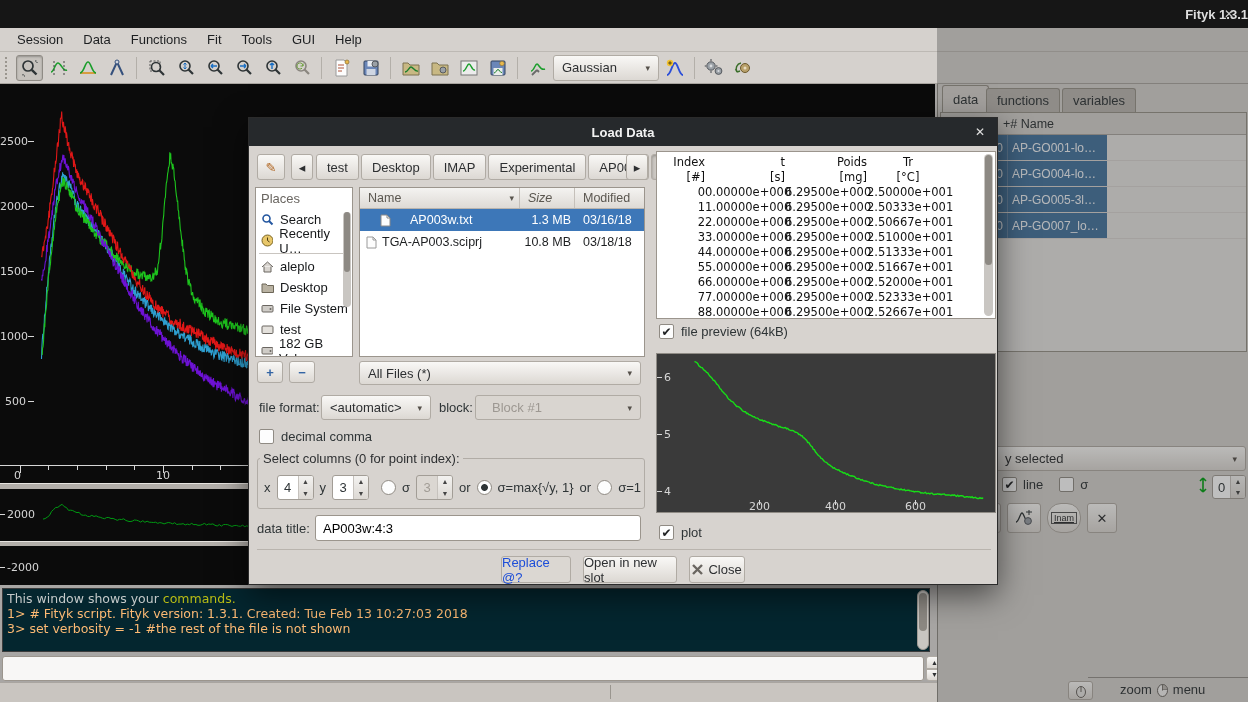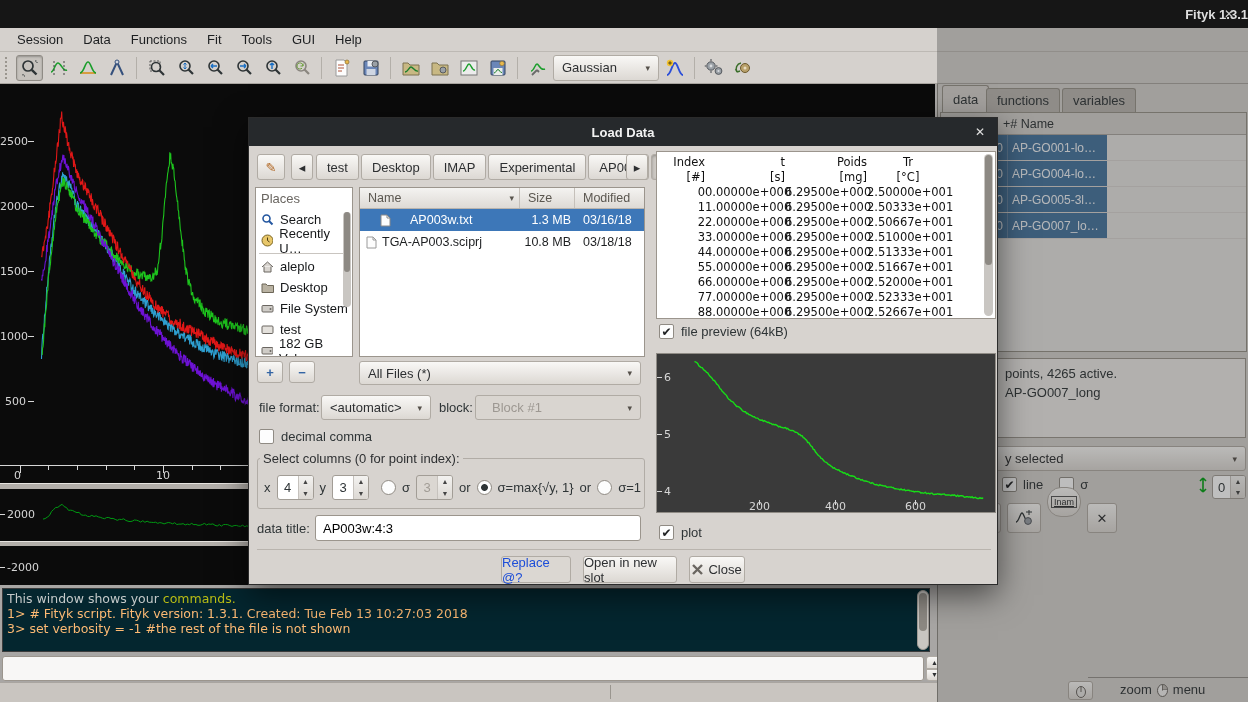--- a/index.html
+++ b/index.html
@@ -353,24 +353,20 @@
       <div class="abs flex" style="left:0;top:74px;width:305px;height:26px;border-bottom:1px solid #d8d5d1;">
         <span class="rrow-name" style="width:66px;height:100%;justify-content:flex-end;">0</span>
         <span class="rrow-name" style="width:100px;height:100%;border-left:1px solid #6b8cab;">AP-GO005-3l…</span>
       </div>
       <div class="abs flex" style="left:0;top:100px;width:305px;height:26px;border-bottom:1px solid #d8d5d1;">
         <span class="rrow-name" style="width:66px;height:100%;justify-content:flex-end;">0</span>
         <span class="rrow-name" style="width:100px;height:100%;border-left:1px solid #6b8cab;">AP-GO007_lo…</span>
       </div>
     </div>
 
-    <div class="abs" style="left:2px;top:274px;width:306px;height:80px;background:#eceae7;border:1px solid #9b958d;padding:5px 0 0 64px;line-height:19px;">
-      <div>points, 4265 active.</div>
-      <div>AP-GO007_long</div>
-    </div>
 
     <div class="abs combo" style="left:2px;top:362px;width:306px;height:25px;padding-left:64px;">
       <span>y selected</span>
       <span class="arr">▾</span>
     </div>
 
     <div class="abs flex" style="left:64px;top:393px;gap:6px;">
       <span class="check">✔</span>
       <span>line</span>
       <span class="check" style="margin-left:10px;"></span>
@@ -394,21 +390,21 @@
           <circle cx="15" cy="10" r="1.5" fill="#2e3436"></circle>
         </svg>
     </div>
     <div class="abs btn" style="left:69px;top:419px;width:34px;height:30px;">
       <svg width="22" height="20">
           <path d="M3 14 C6 14 7 5 9 5 S12 14 15 13" stroke="#2e3436" fill="none" stroke-width="1.3"></path>
           <circle cx="15" cy="13" r="3.4" fill="#9aa0a6" stroke="#55595e"></circle>
           <path d="M13 4 h6 M16 2 v5" stroke="#2e3436"></path>
         </svg>
     </div>
-    <div class="abs btn" style="left:109px;top:403px;width:34px;height:30px;border-radius:14px;">
+    <div class="abs btn" style="left:109px;top:419px;width:34px;height:30px;border-radius:14px;">
       <span style="font-size:9px;border:1px solid #555;padding:0 2px;text-decoration:underline;">Inam</span>
     </div>
     <div class="abs btn" style="left:149px;top:419px;width:30px;height:30px;font-weight:bold;">
       <span>✕</span>
     </div>
 
     <div class="abs" style="left:150px;top:593px;width:161px;height:1px;background:#96918b;"></div>
     <div class="abs btn" style="left:130px;top:597px;width:25px;height:19px;">
       <svg width="12" height="14">
           <ellipse cx="6" cy="8" rx="4.5" ry="5.5" fill="#e6e4e1" stroke="#6a6661"></ellipse>
@@ -523,21 +519,21 @@
     <div class="abs btn" style="left:40px;top:243px;width:26px;height:22px;">
         <span style="color:#3465a4;font-weight:bold;">−</span>
       </div>
 
     <div class="abs whitebox" style="left:110px;top:69px;width:286px;height:170px;overflow:hidden;">
       <div class="flex" style="height:21px;background:linear-gradient(#f4f3f1,#dedad5);border-bottom:1px solid #b9b4ae;color:#5a564f;font-size:12.5px;">
         <span class="flex" style="width:160px;padding-left:8px;border-right:1px solid #c5c0ba;height:100%;">
           <span>Name</span>
           <span style="margin-left:auto;margin-right:5px;font-size:9px;">▾</span>
         </span>
-        <span class="flex" style="width:55px;padding-left:8px;border-right:1px solid #c5c0ba;height:100%;">
+        <span class="flex" style="width:55px;padding-left:8px;border-right:1px solid #c5c0ba;height:100%;font-style:italic;">
             <span>Size</span>
           </span>
         <span class="flex" style="flex:1;padding-left:8px;height:100%;">
             <span>Modified</span>
           </span>
       </div>
       <div class="flex" style="height:22px;background:#3d77b8;color:#fff;font-size:12.5px;">
         <span class="flex" style="width:160px;padding-left:20px;gap:19px;">
           <svg width="11" height="13">
               <path d="M1 1 h6 l3 3 v8 h-9 z" fill="#fdfdfd" stroke="#8a8a8a"></path>

